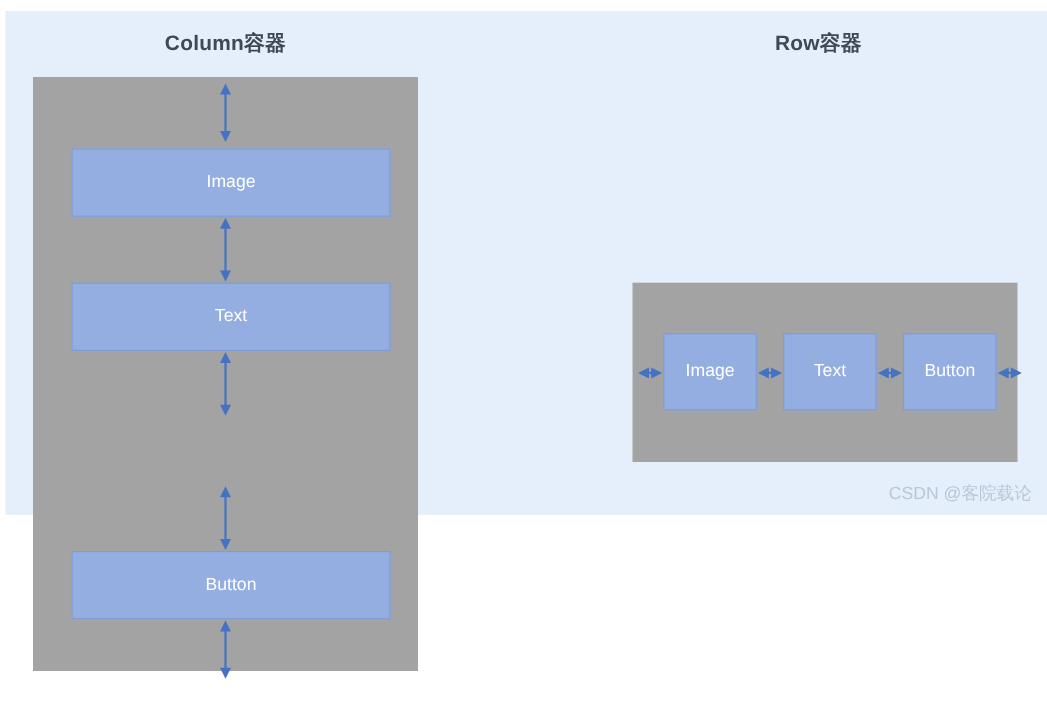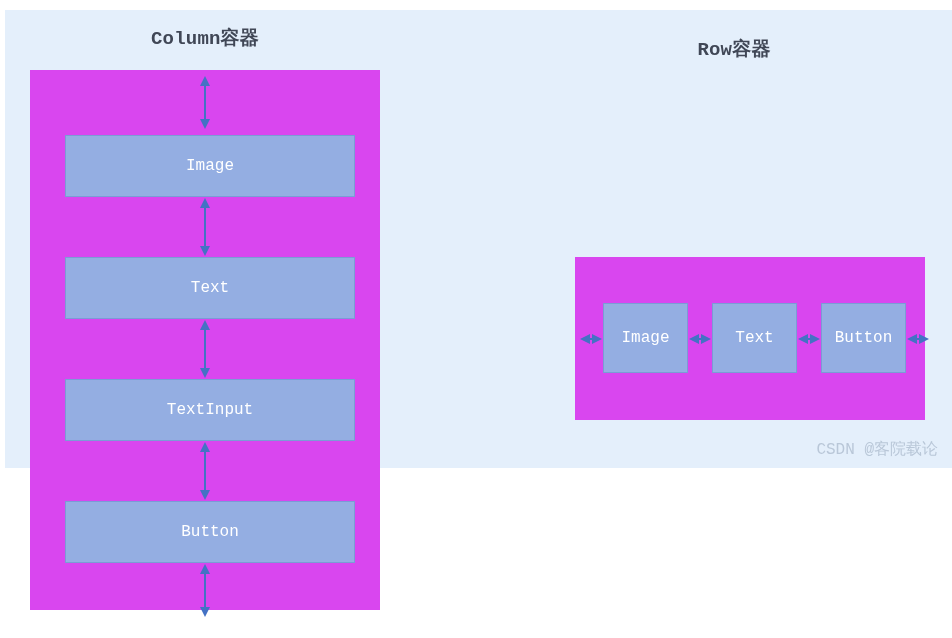--- a/index.html
+++ b/index.html
@@ -17,42 +17,41 @@
   }
 
   
   #canvas {
     position: absolute;
     left: 5px;
     top: 10px;
     width: 947px;
     height: 458px;
     background: #e4effb;
-    font-family: Liberation Mono, monospace;
   }
 
   
   .panel {
     position: absolute;
   }
 
   .panel-title {
     position: absolute;
     text-align: center;
     font-size: 19px;
     font-weight: bold;
     color: #404756;
     letter-spacing: 0.2px;
     white-space: nowrap;
     line-height: 1;
   }
 
   .container-box {
     position: absolute;
-    background: #d946ef;
+    background: #a3a3a3;
   }
 
   
   .widget {
     position: absolute;
     background: #94aee2;
     border: 1px solid #7b9bd5;
     box-sizing: border-box;
     color: #ffffff;
     font-size: 16px;
@@ -115,23 +114,20 @@
       </div>
 
       <div class="arrow-v" style="left:166px; top:249px;">
         <svg width="18" height="60" viewBox="0 0 18 60">
           <line x1="9" y1="8" x2="9" y2="52" stroke="#4472c4" stroke-width="2"></line>
           <polygon points="9,1 4,11 14,11" fill="#4472c4"></polygon>
           <polygon points="9,59 4,49 14,49" fill="#4472c4"></polygon>
         </svg>
       </div>
 
-      <div class="widget" style="left:35px; top:309px; width:290px; height:62px;">
-        <span>TextInput</span>
-      </div>
 
       <div class="arrow-v" style="left:166px; top:371px;">
         <svg width="18" height="60" viewBox="0 0 18 60">
           <line x1="9" y1="8" x2="9" y2="52" stroke="#4472c4" stroke-width="2"></line>
           <polygon points="9,1 4,11 14,11" fill="#4472c4"></polygon>
           <polygon points="9,59 4,49 14,49" fill="#4472c4"></polygon>
         </svg>
       </div>
 
       <div class="widget" style="left:35px; top:431px; width:290px; height:62px;">
@@ -144,21 +140,21 @@
           <polygon points="9,1 4,11 14,11" fill="#4472c4"></polygon>
           <polygon points="9,54 4,44 14,44" fill="#4472c4"></polygon>
         </svg>
       </div>
 
     </div>
   </div>
 
   <div class="panel" style="left:500px; top:0px; width:447px; height:618px;">
 
-    <div class="panel-title" style="left:54px; top:20px; width:350px;margin-top:11px;">Row容器</div>
+    <div class="panel-title" style="left:64px; top:20px; width:350px;">Row容器</div>
 
     <div class="container-box" style="left:70px; top:247px; width:350px; height:163px;">
 
       <div class="arrow-h" style="left:4px; top:73px;">
         <svg width="24" height="18" viewBox="0 0 24 18">
           <line x1="6" y1="9" x2="18" y2="9" stroke="#4472c4" stroke-width="2"></line>
           <polygon points="1,9 11,4 11,14" fill="#4472c4"></polygon>
           <polygon points="23,9 13,4 13,14" fill="#4472c4"></polygon>
         </svg>
       </div>

